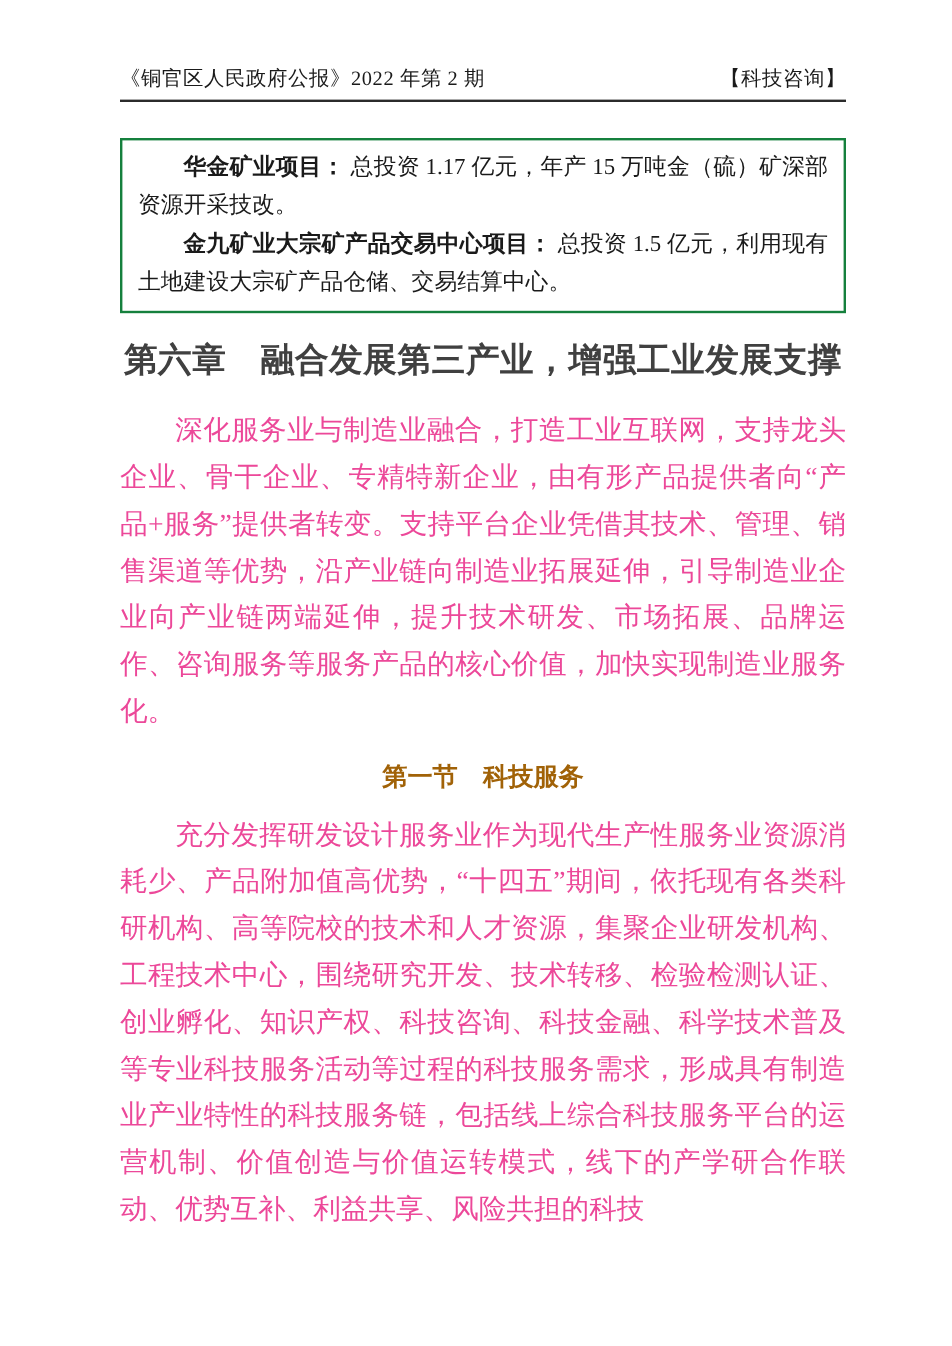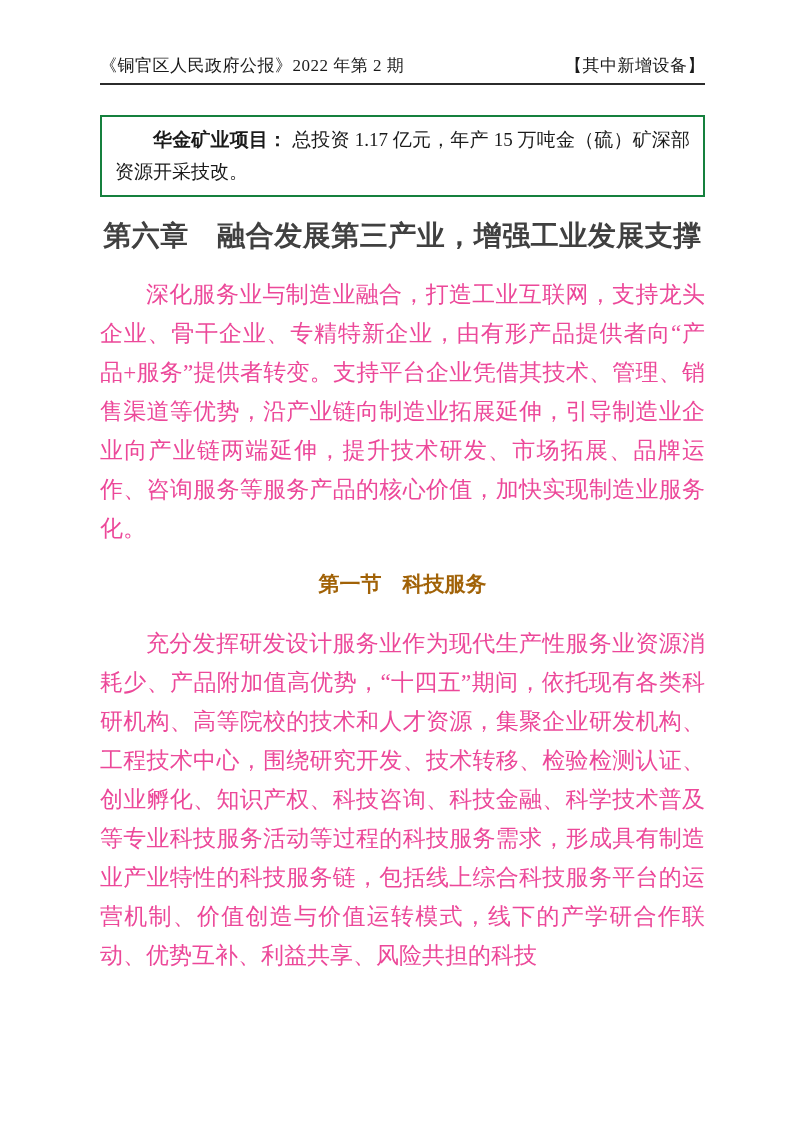--- a/index.html
+++ b/index.html
@@ -73,36 +73,37 @@
   .section-title {
     margin: 22px 0 0 0;
     font-family: "Liberation Sans", "DejaVu Sans", sans-serif;
     font-weight: 700;
     font-size: 21px;
     line-height: 28px;
     text-align: center;
     color: #a16207;
   }
   .paragraph-2 {
-    margin-top: 26px;
+    margin-top: 14px;
   }
 </style>
 </head>
 <body>
 
 <div class="page">
 
   <div class="page-header">
     <span>《铜官区人民政府公报》2022 年第 2 期</span>
-    <span>【其中新增设备】</span>
+    <span>【科技咨询】</span>
   </div>
   <hr class="header-rule">
 
   <div class="project-box">
     <p><strong>华金矿业项目：</strong><span> 总投资 1.17 亿元，年产 15 万吨金（硫）矿深部资源开采技改。</span></p>
+    <p><strong>金九矿业大宗矿产品交易中心项目：</strong><span> 总投资 1.5 亿元，利用现有土地建设大宗矿产品仓储、交易结算中心。</span></p>
   </div>
 
   <h1 class="chapter-title">第六章　融合发展第三产业，增强工业发展支撑</h1>
 
   <p class="body-paragraph paragraph-1">深化服务业与制造业融合，打造工业互联网，支持龙头企业、骨干企业、专精特新企业，由有形产品提供者向“产品+服务”提供者转变。支持平台企业凭借其技术、管理、销售渠道等优势，沿产业链向制造业拓展延伸，引导制造业企业向产业链两端延伸，提升技术研发、市场拓展、品牌运作、咨询服务等服务产品的核心价值，加快实现制造业服务化。</p>
 
   <h2 class="section-title">第一节　科技服务</h2>
 
   <p class="body-paragraph paragraph-2">充分发挥研发设计服务业作为现代生产性服务业资源消耗少、产品附加值高优势，“十四五”期间，依托现有各类科研机构、高等院校的技术和人才资源，集聚企业研发机构、工程技术中心，围绕研究开发、技术转移、检验检测认证、创业孵化、知识产权、科技咨询、科技金融、科学技术普及等专业科技服务活动等过程的科技服务需求，形成具有制造业产业特性的科技服务链，包括线上综合科技服务平台的运营机制、价值创造与价值运转模式，线下的产学研合作联动、优势互补、利益共享、风险共担的科技</p>
 

